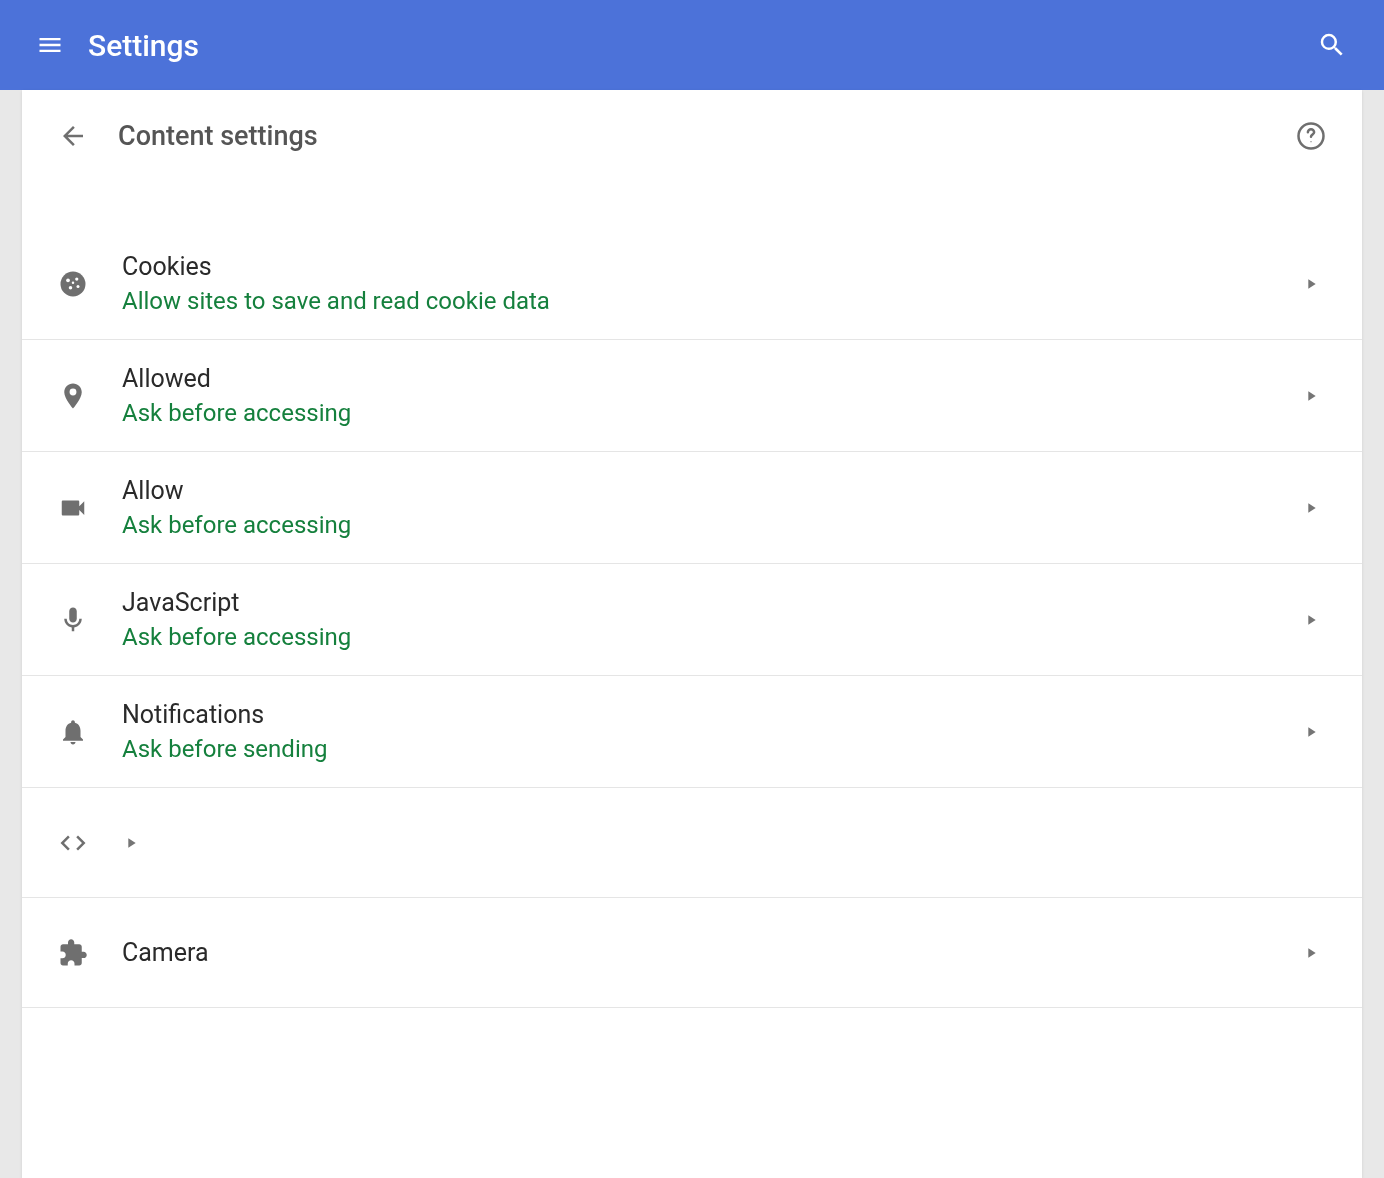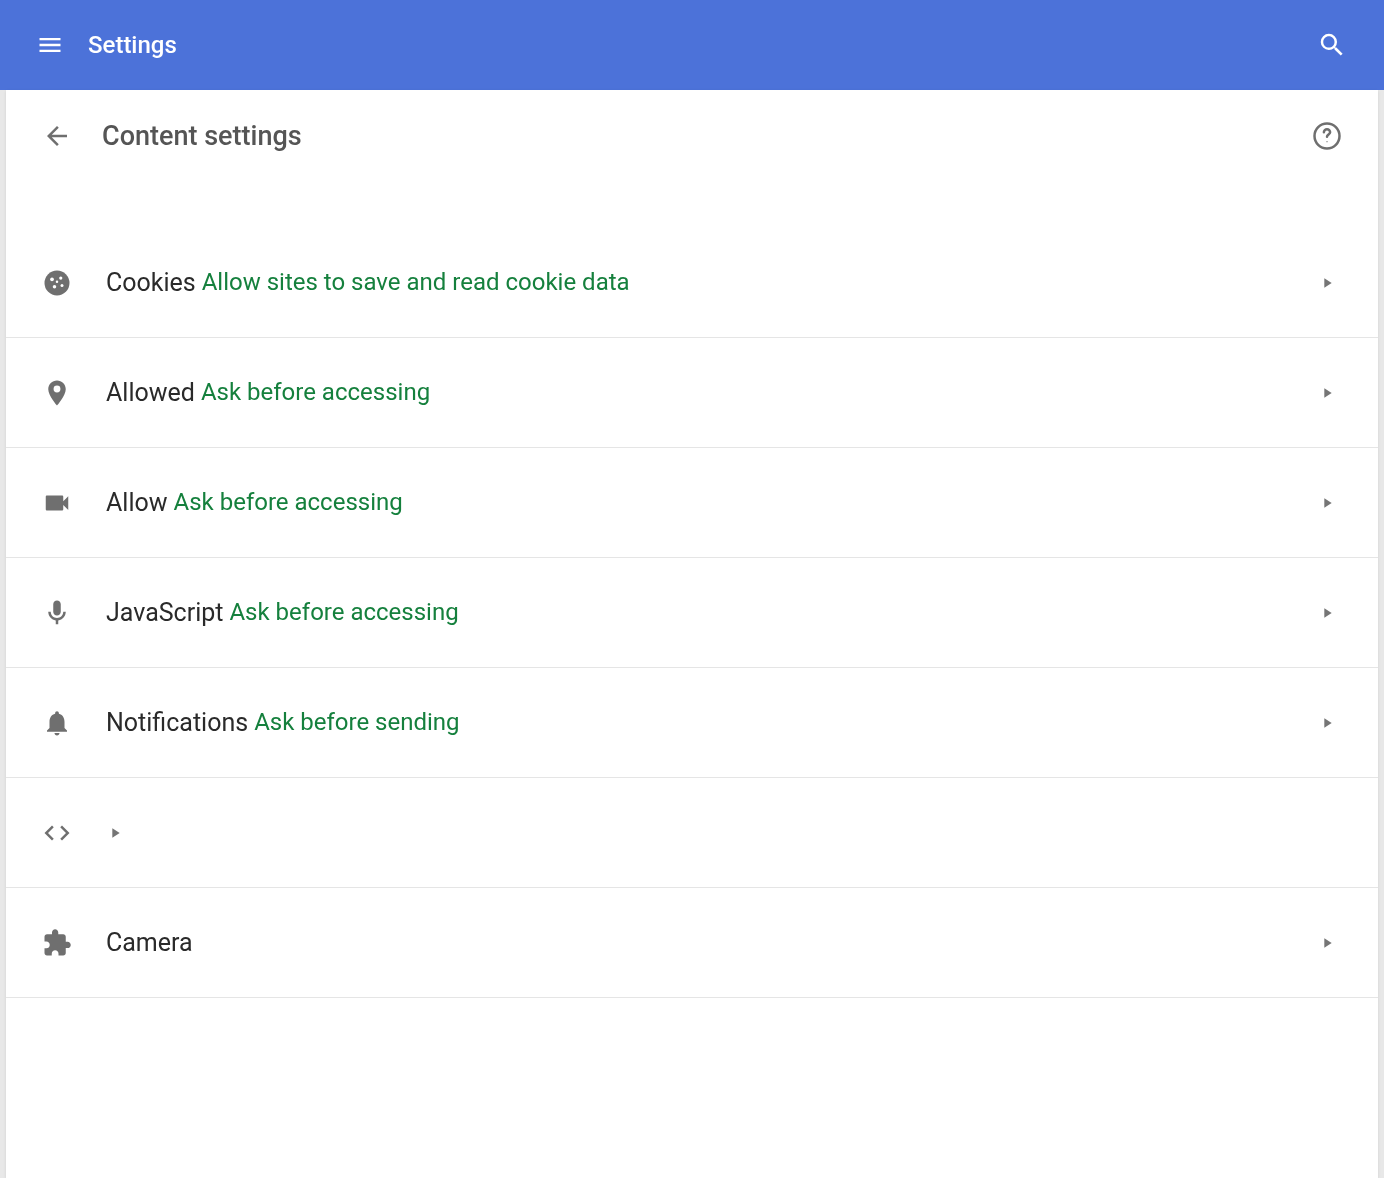--- a/index.html
+++ b/index.html
@@ -25,35 +25,35 @@
   .menu-icon {
     width: 28px;
     height: 28px;
     margin-right: 24px;
     cursor: pointer;
     display: flex;
     align-items: center;
     justify-content: center;
   }
   .app-title {
-    font-size: 24px;
+    font-size: 30px;
     font-weight: 500;
     flex: 1;
   }
   .search-icon {
     width: 32px;
     height: 32px;
     cursor: pointer;
     display: flex;
     align-items: center;
     justify-content: center;
   }
   .content-card {
     background: #fff;
-    margin: 0 6px;
+    margin: 0 22px;
     min-height: 1088px;
     box-shadow: 0 1px 3px rgba(0,0,0,0.1);
   }
   .subheader {
     display: flex;
     align-items: center;
     padding: 30px 36px 26px 36px;
   }
   .back-icon {
     width: 30px;
@@ -97,21 +97,21 @@
     align-items: center;
     justify-content: center;
     color: #6f6f6f;
   }
   .row-icon svg {
     fill: #6f6f6f;
   }
   .row-text {
     flex: 1;
     display: flex;
-    flex-direction: row;
+    flex-direction: column;
     gap: 6px;
   }
   .row-title {
     font-size: 25px;
     color: #2a2a2a;
     font-weight: 400;
   }
   .row-subtitle {
     font-size: 24px;
     color: #15803d;

